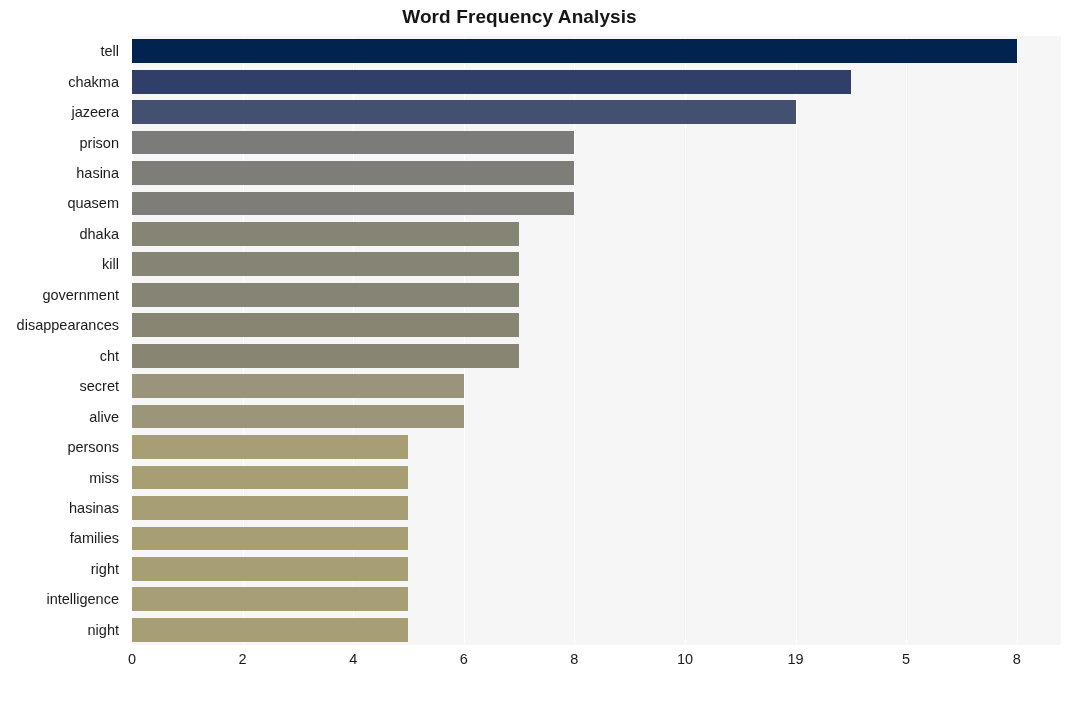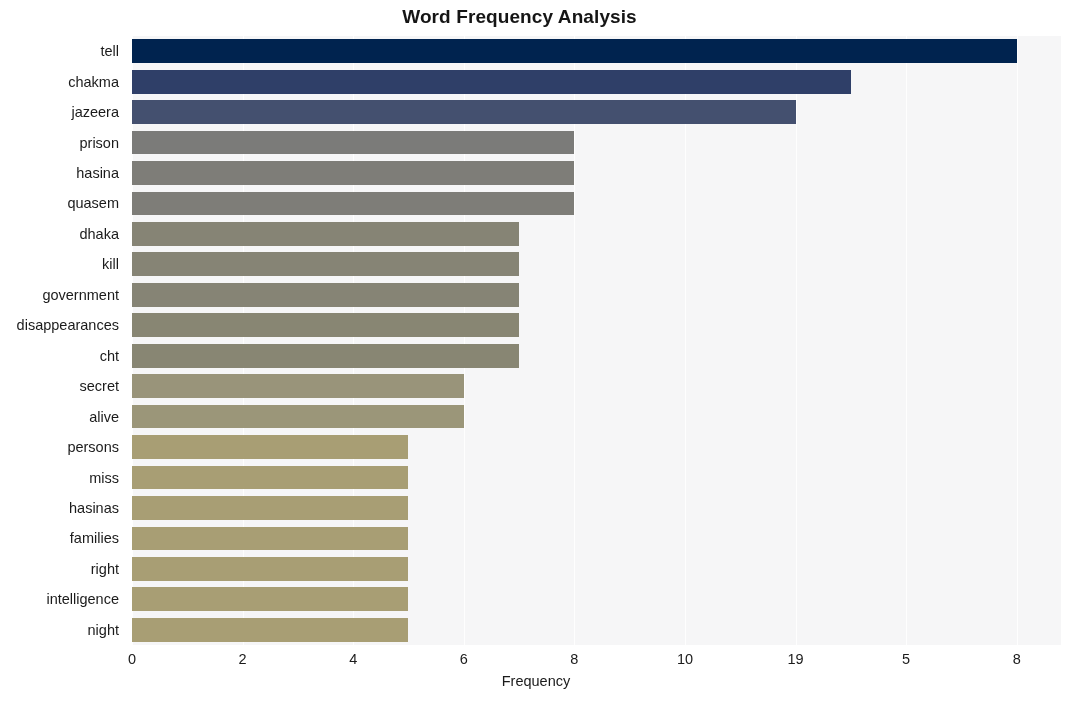--- a/index.html
+++ b/index.html
@@ -223,15 +223,14 @@
       <div class="x-tick-label" style="left: 110.595px;">2</div>
       <div class="x-tick-label" style="left: 221.19px;">4</div>
       <div class="x-tick-label" style="left: 331.786px;">6</div>
       <div class="x-tick-label" style="left: 442.381px;">8</div>
       <div class="x-tick-label" style="left: 552.976px;">10</div>
       <div class="x-tick-label" style="left: 663.571px;">19</div>
       <div class="x-tick-label" style="left: 774.167px;">5</div>
       <div class="x-tick-label" style="left: 884.762px;">8</div>
     </div>
 
-  <div id="x-axis-title">Frequency</div>
 
 </div>
 
 </body></html>

